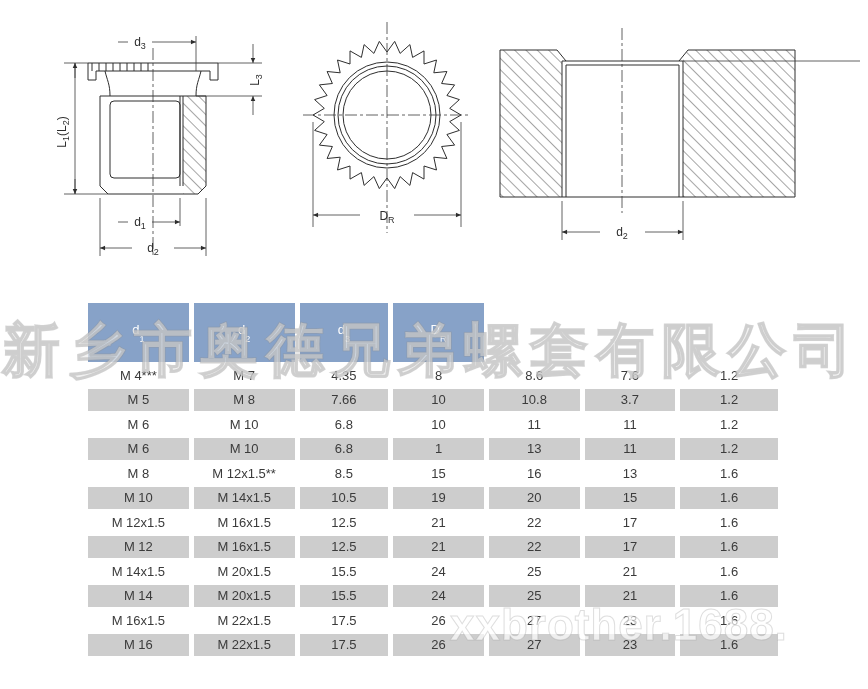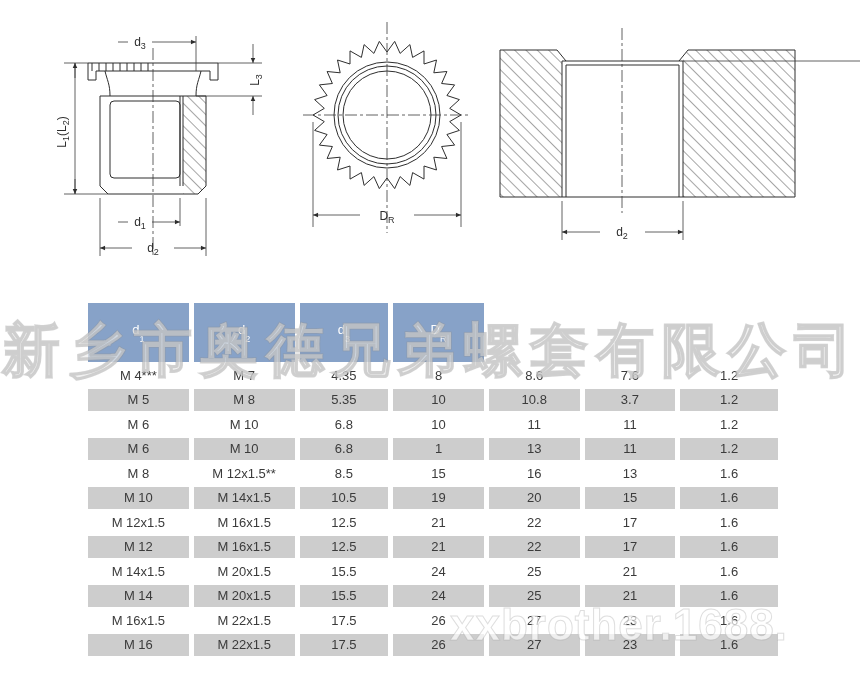--- a/index.html
+++ b/index.html
@@ -174,21 +174,21 @@
         <div class="td">M 7</div>
         <div class="td">4.35</div>
         <div class="td">8</div>
         <div class="td">8.6</div>
         <div class="td">7.6</div>
         <div class="td">1.2</div>
       </div>
       <div class="tr alt">
         <div class="td">M 5</div>
         <div class="td">M 8</div>
-        <div class="td">5.35</div>
+        <div class="td">7.66</div>
         <div class="td">10</div>
         <div class="td">10.8</div>
         <div class="td">3.7</div>
         <div class="td">1.2</div>
       </div>
       <div class="tr">
         <div class="td">M 6</div>
         <div class="td">M 10</div>
         <div class="td">6.8</div>
         <div class="td">10</div>

